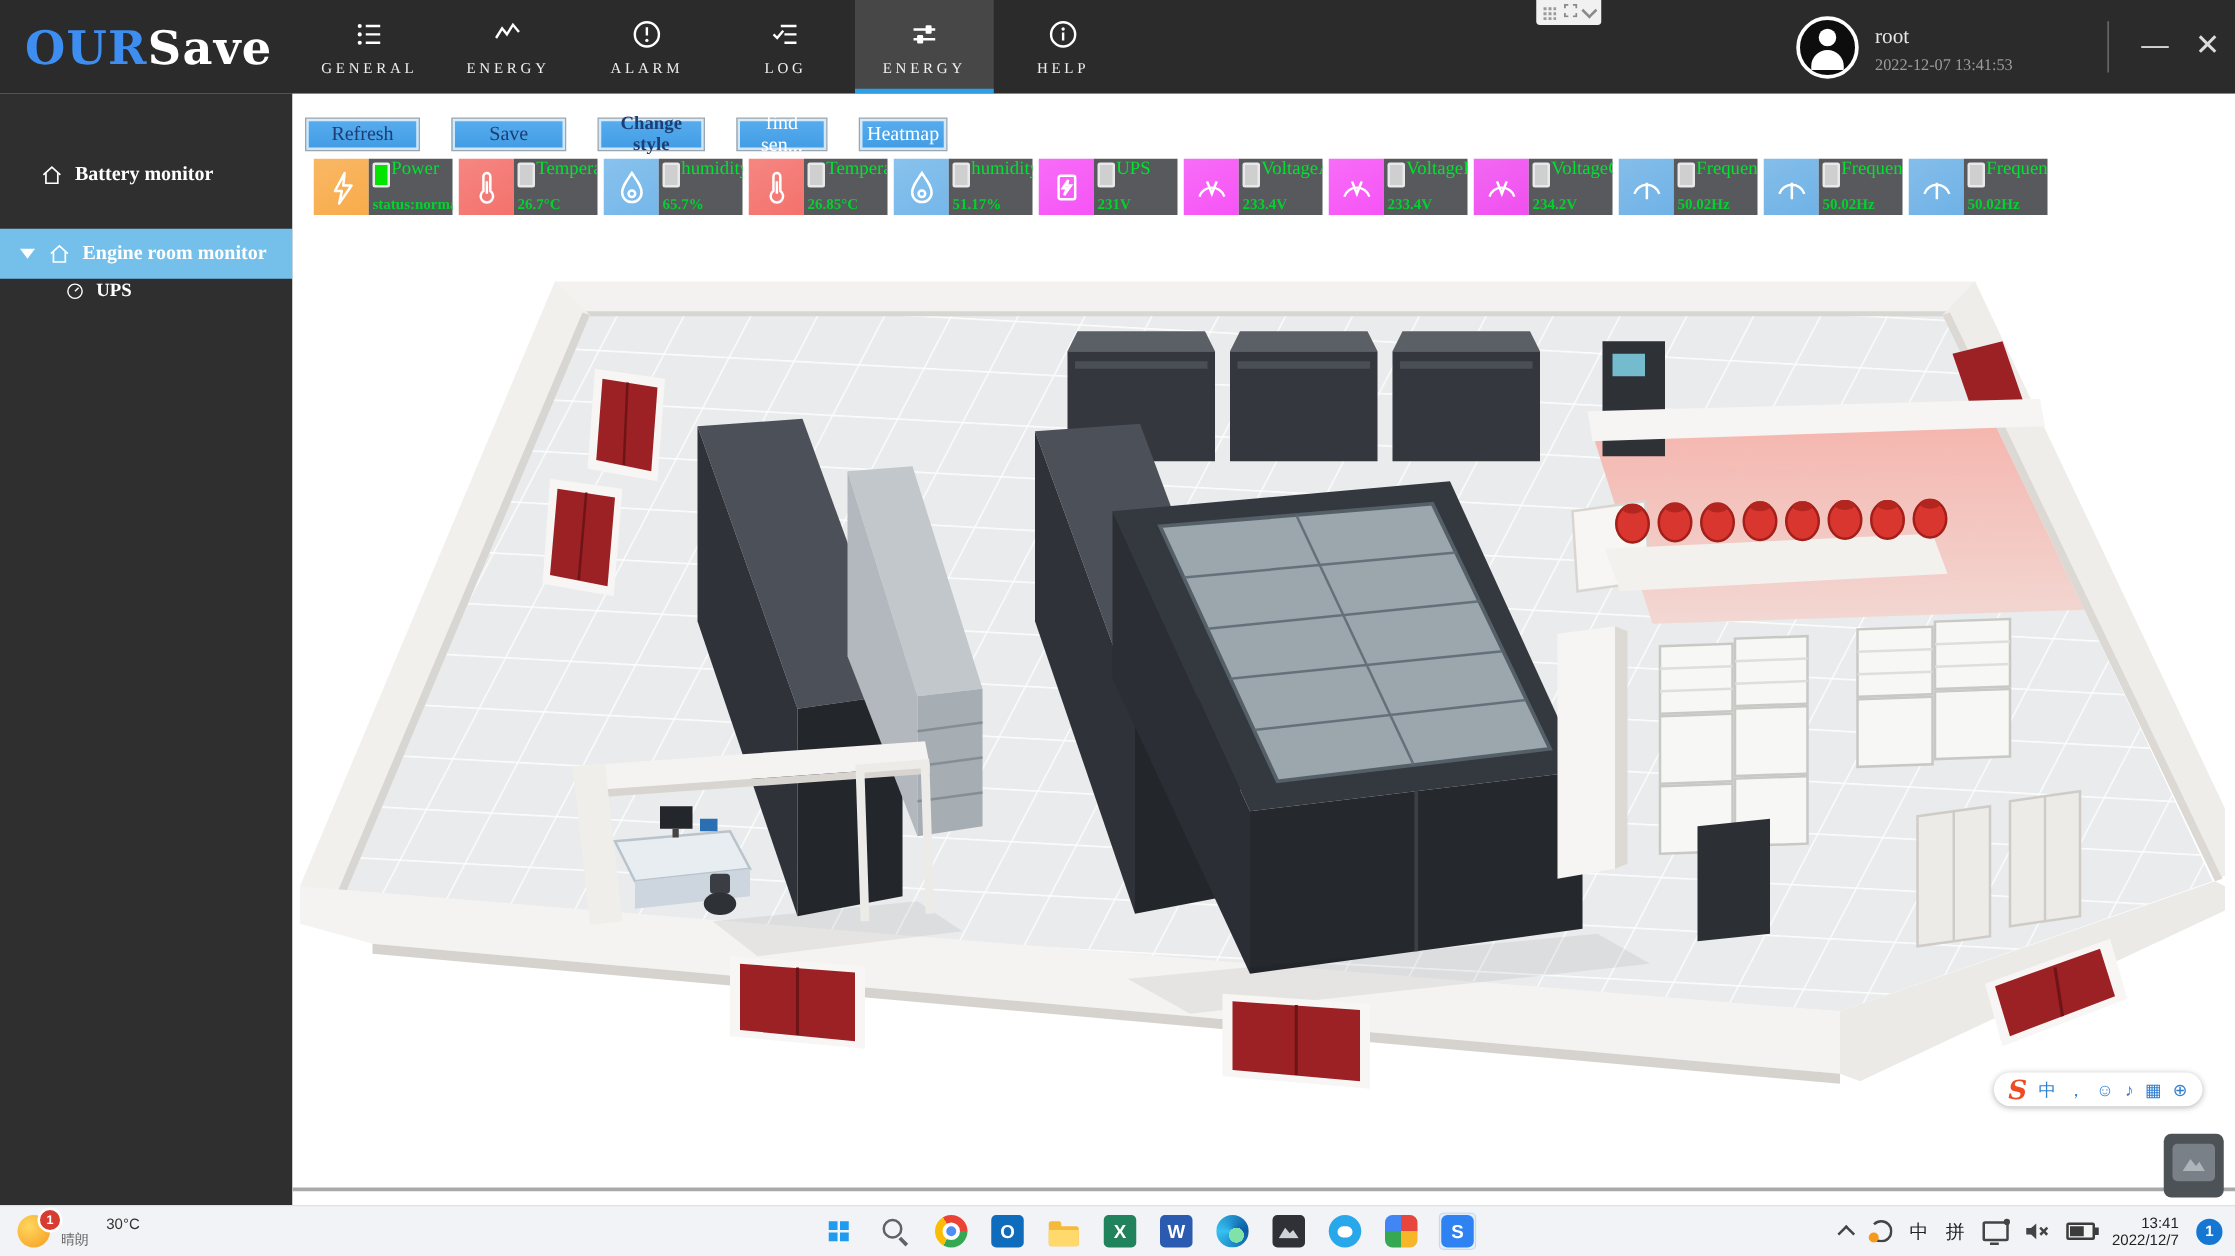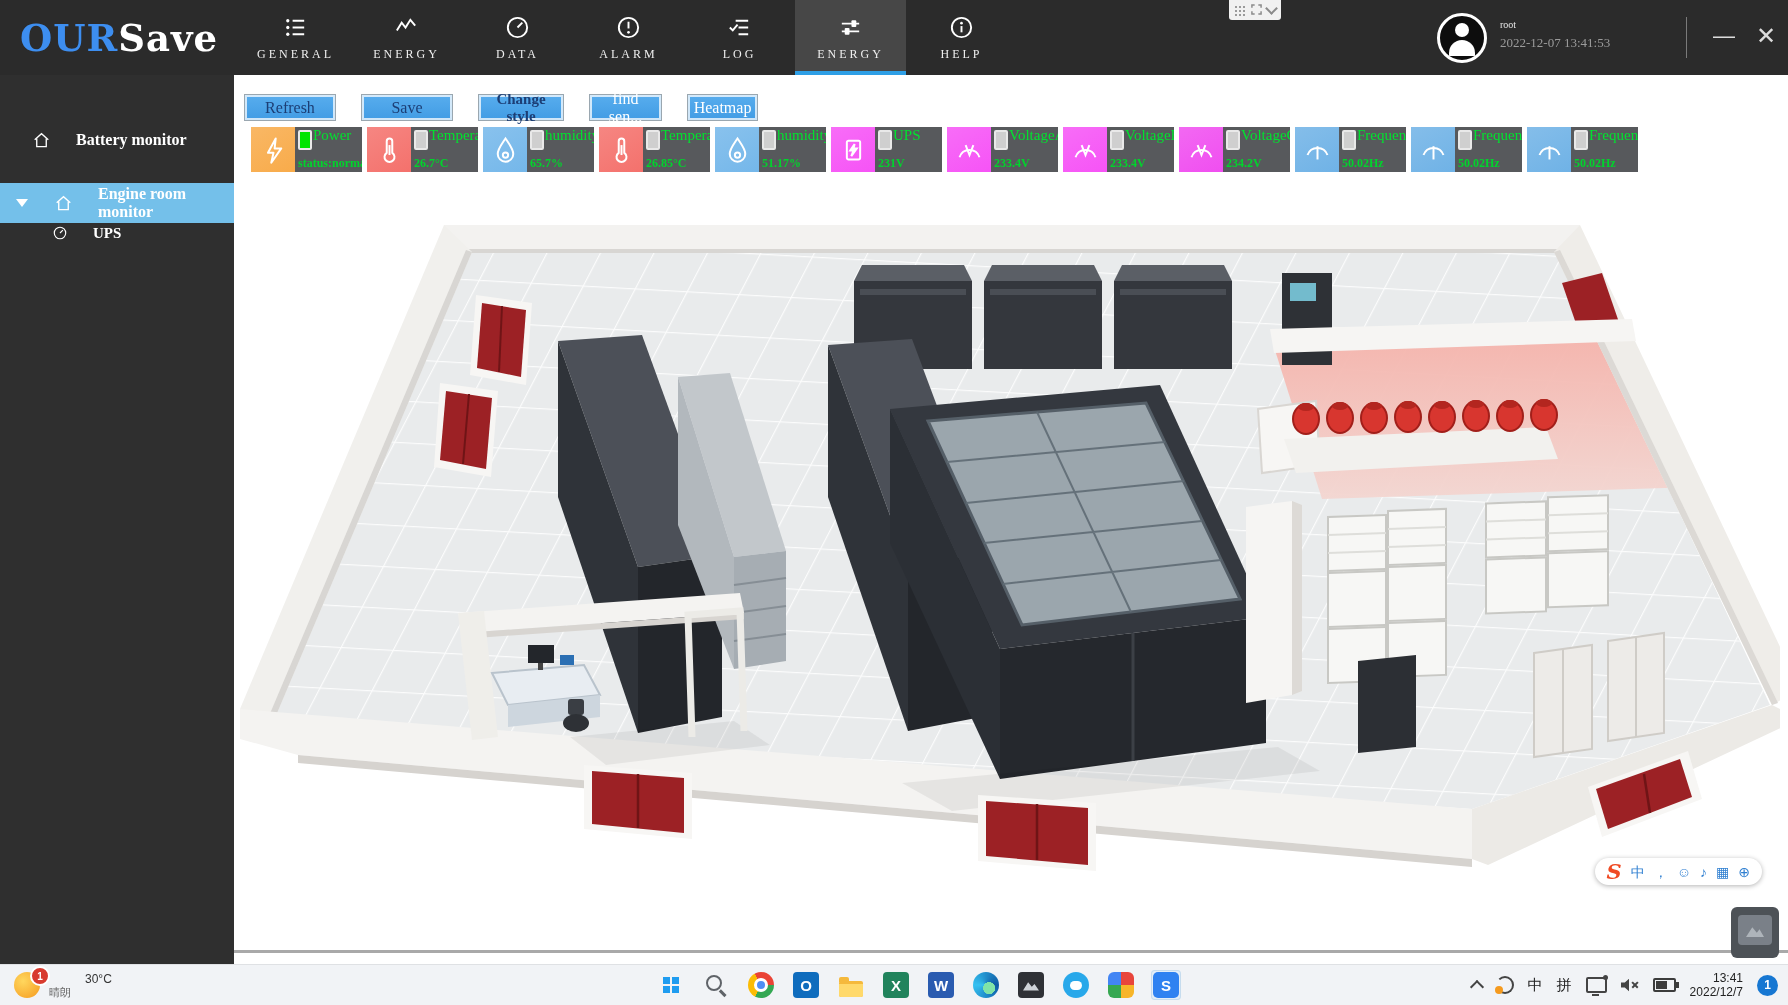--- a/index.html
+++ b/index.html
@@ -26,35 +26,35 @@
   .cap-chev{width:7px;height:7px;border-right:2px solid #8a8a8a;border-bottom:2px solid #8a8a8a;
         transform:rotate(45deg);margin-top:-4px;}
 
   .user{position:absolute;left:1437px;top:13px;display:flex;gap:13px;}
   .avatar{position:relative;width:44px;height:44px;border-radius:50%;background:#0d0d0d;
           border:3px solid #fff;overflow:hidden;}
   .avatar::before{content:"";position:absolute;left:15px;top:7px;width:14px;height:14px;
           border-radius:50%;background:#fff;}
   .avatar::after{content:"";position:absolute;left:9px;top:24px;width:26px;height:16px;
           border-radius:13px 13px 0 0;background:#fff;}
-  .user-name{color:#e6e6e6;font-size:10px;margin-top:6px;}
+  .user-name{color:#e6e6e6;font-size:17px;margin-top:6px;}
   .user-time{color:#9b9b9b;font-size:13px;margin-top:5px;}
   .win-divider{position:absolute;left:1686px;top:17px;width:1px;height:41px;background:#7a7a7a;}
   .btn-min{position:absolute;left:1706px;top:20px;width:36px;height:32px;color:#dcdcdc;
            font-size:22px;display:flex;align-items:center;justify-content:center;cursor:pointer;
            font-family:"Liberation Sans",sans-serif;}
   .btn-close{position:absolute;left:1748px;top:20px;width:36px;height:32px;color:#dcdcdc;
            font-size:24px;display:flex;align-items:center;justify-content:center;cursor:pointer;
            font-family:"Liberation Sans",sans-serif;}
 
   
   .body{position:absolute;left:0;top:75px;right:0;bottom:40px;display:flex;}
   .sidebar{position:relative;width:234px;background:#2f2f2f;flex:none;}
   .side-item{position:absolute;left:0;right:0;display:flex;align-items:center;color:#fff;
-             font-weight:bold;font-size:16px;cursor:pointer;gap:16px;}
+             font-weight:bold;font-size:16px;cursor:pointer;}
   .side-item svg{width:19px;height:19px;stroke:#fff;fill:none;stroke-width:2;margin-right:9px;flex:none;}
   .side-item .caret{display:none;width:0;height:0;border-left:6px solid transparent;
              border-right:6px solid transparent;border-top:8px solid #fff;margin:0 10px 0 16px;}
   .side-item:nth-child(1){top:46px;height:38px;padding-left:32px;}
   .side-item:nth-child(2){top:108px;height:40px;}
   .side-item:nth-child(3){top:142px;height:32px;padding-left:52px;font-size:15px;}
   .side-item:nth-child(3) svg{width:16px;height:16px;}
   .side-item.active{background:#74c0ea;}
   .side-item.active .caret{display:block;}
 
@@ -260,26 +260,20 @@
     <span class="nav-label">GENERAL</span>
   </div>
         <div class="nav-item">
     <svg>
             <use href="#sym-wave"></use>
           </svg>
     <span class="nav-label">ENERGY</span>
   </div>
         <div class="nav-item">
     <svg>
-            <use href="#sym-gauge"></use>
-          </svg>
-    <span class="nav-label">DATA</span>
-  </div>
-        <div class="nav-item">
-    <svg>
             <use href="#sym-alarm"></use>
           </svg>
     <span class="nav-label">ALARM</span>
   </div>
         <div class="nav-item">
     <svg>
             <use href="#sym-log"></use>
           </svg>
     <span class="nav-label">LOG</span>
   </div>

